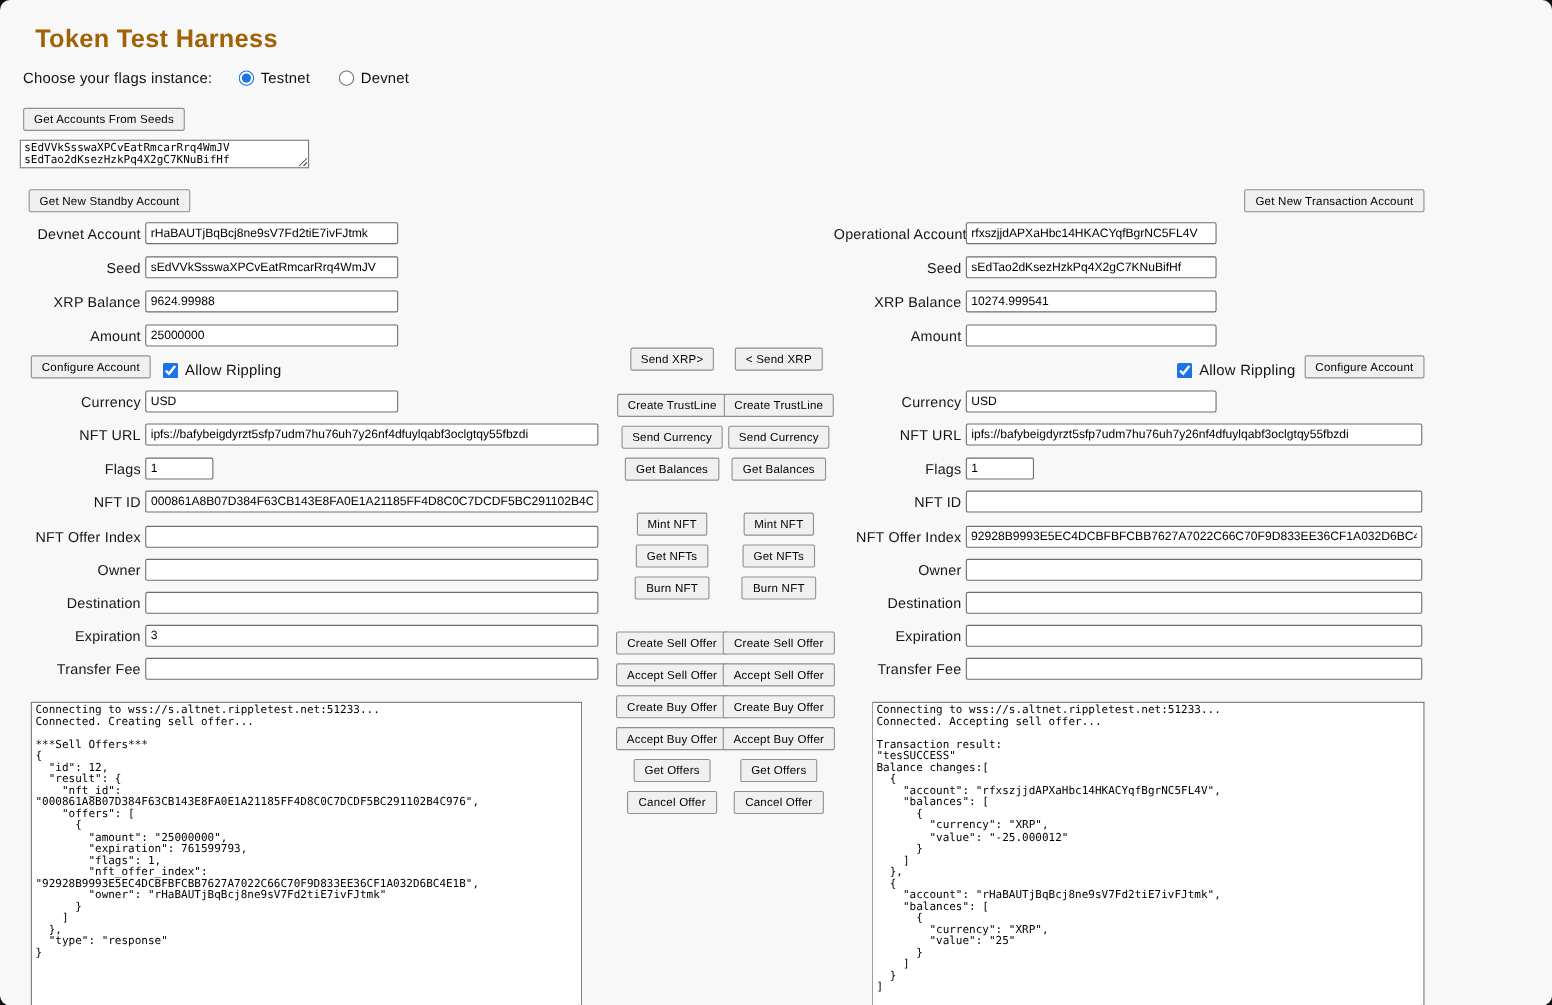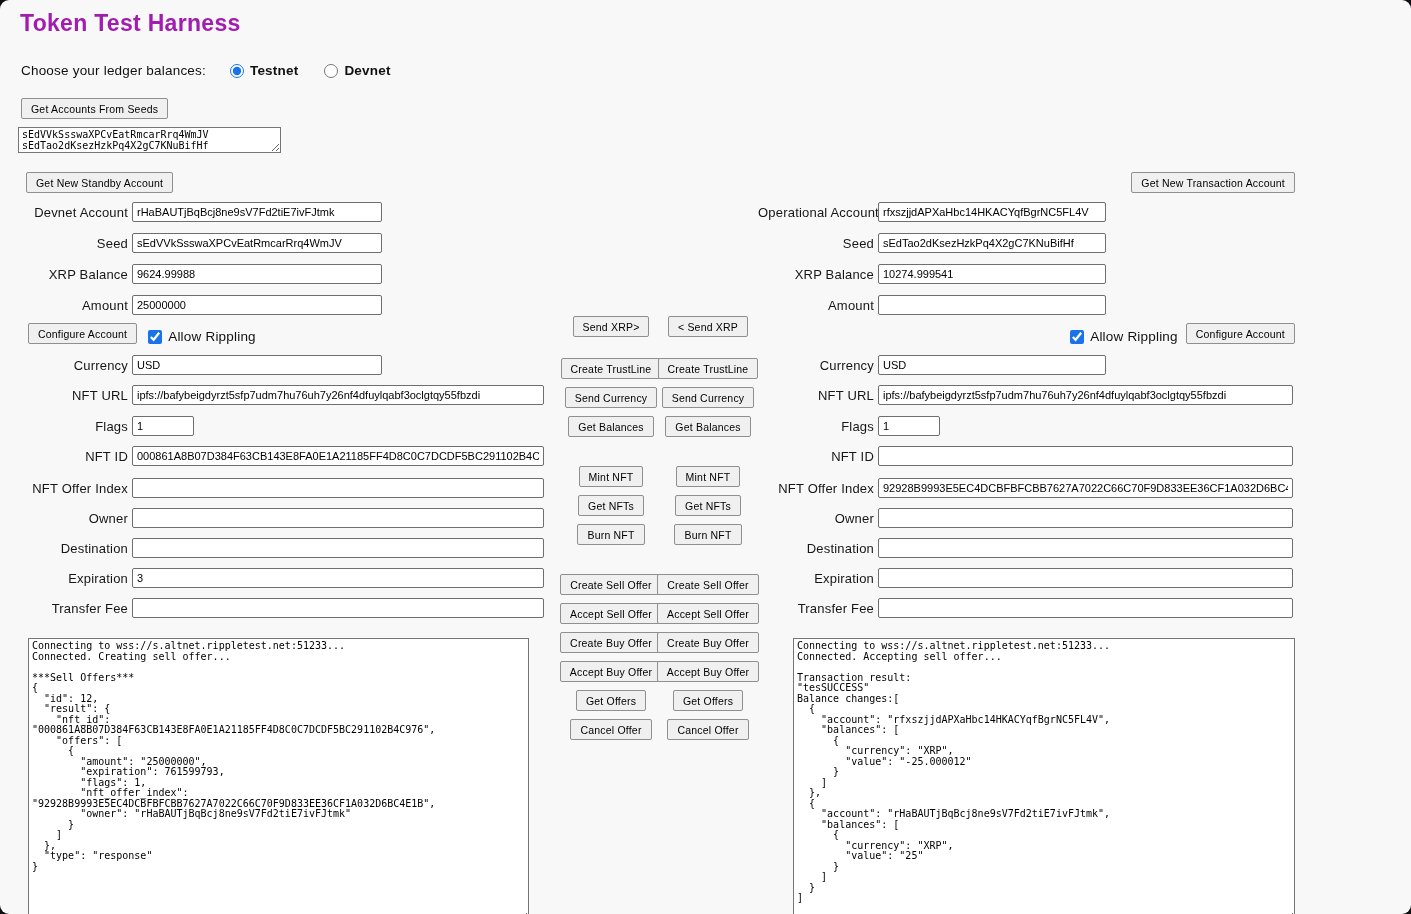--- a/index.html
+++ b/index.html
@@ -8,34 +8,34 @@
     position: relative;
     width: 1411px; height: 914px;
     background: #f8f8f8;
     border-radius: 9px;
     overflow: hidden;
     font-family: "Liberation Sans", sans-serif;
     color: #111;
   }
   .title {
     position: absolute; left: 20px; top: 10px;
-    font-size: 23px; font-weight: 600; letter-spacing: .3px; color:#a21caf;
-    margin: 0;
+    font-size: 23px; font-weight: 600; letter-spacing: .3px; color:#a16207;
+    margin: 12px;
   }
   .ledger-row {
     position: absolute; left: 21px; top: 63px;
     display: flex; align-items: center;
     font-size: 13.5px; letter-spacing:.2px;
   }
   .ledger-row .lbl { margin-right: 24px; }
   input[type=radio], input[type=checkbox] {
     width: 14px; height: 14px; margin: 0 6px 0 0;
     accent-color: #1a73e8;
   }
-  .radio-lbl { margin-right: 26px; font-weight: bold; }
+  .radio-lbl { margin-right: 26px; }
   button {
     font-family: "Liberation Sans", sans-serif;
     font-size: 10.5px; letter-spacing:.2px; color:#000;
     background: #f0f0f0;
     border: 1px solid #8f8f8f;
     border-radius: 2px;
     padding: 3px 9px;
     height: 21px;
     cursor: pointer;
     white-space: nowrap;
@@ -71,21 +71,21 @@
   .left-row label { width: 132px; }
   .right-row { left: 758px; }
   .right-row label { width: 120px; }
   .frow input[type=text] {
     height: 20px;
     border: 1px solid #6e6e6e; border-radius: 2px;
     background: #fff; color:#000;
     font-size: 11px; font-family:"Liberation Sans", sans-serif;
     padding: 1px 4px;
   }
-  .w-sm { width: 250px; }
+  .w-sm { width: 230px; }
   .w-sm2 { width: 228px; }
   .w-xs { width: 62px; }
   .w-lg { width: 412px; }
   .w-lg2 { width: 415px; }
   .cfg-row { display:flex; align-items:flex-end; }
   .cfg-lbl { font-size: 13.5px; letter-spacing:.2px; }
   .mid-col {
     position: absolute; top: 316px; width: 112px;
     display: flex; flex-direction: column; align-items: center;
   }
@@ -94,21 +94,21 @@
   .mt-b { margin-top: 21px; }
 </style>
 </head>
 <body>
 
 <div class="page">
 
   <h1 class="title">Token Test Harness</h1>
 
   <div class="ledger-row">
-    <span class="lbl">Choose your ledger balances:</span>
+    <span class="lbl">Choose your flags instance:</span>
     <input type="radio" name="ledger" checked="true" style="">
     <span class="radio-lbl">Testnet</span>
     <input type="radio" name="ledger" style="">
     <span class="radio-lbl">Devnet</span>
   </div>
 
   <button class="abs" style="left:21px;top:98px;">Get Accounts From Seeds</button>
   <textarea class="seeds-ta" spellcheck="false" style="">sEdVVkSsswaXPCvEatRmcarRrq4WmJV
 sEdTao2dKsezHzkPq4X2gC7KNuBifHf</textarea>
 

